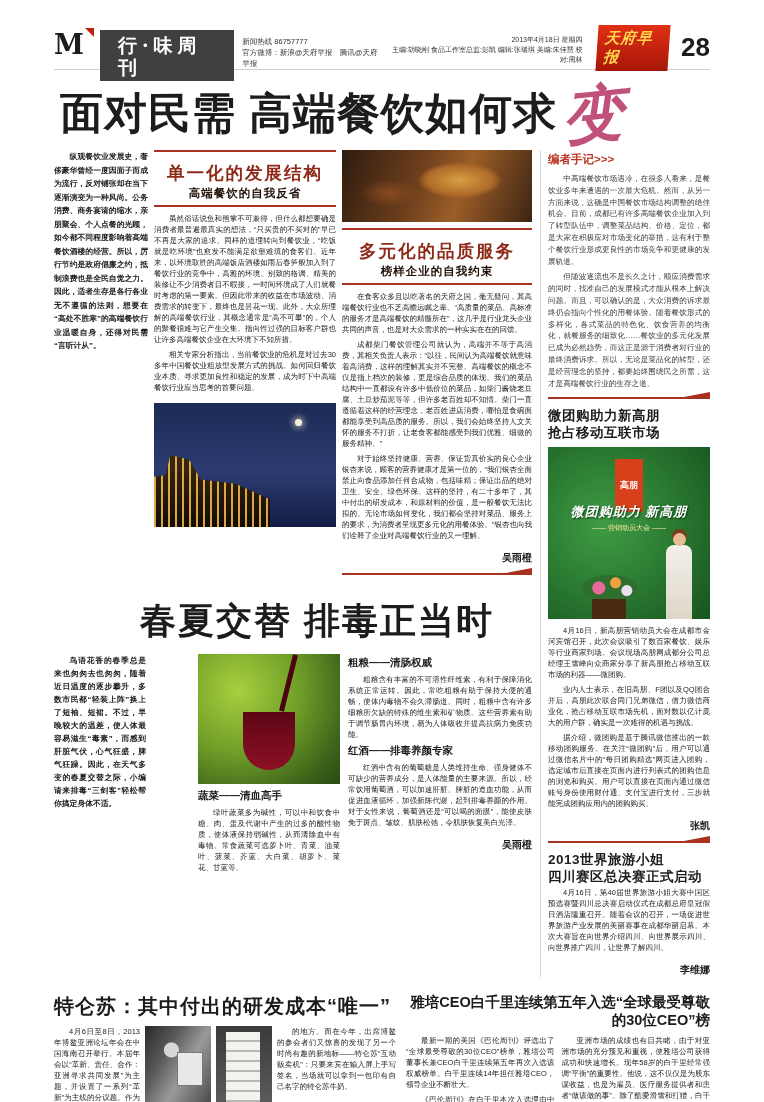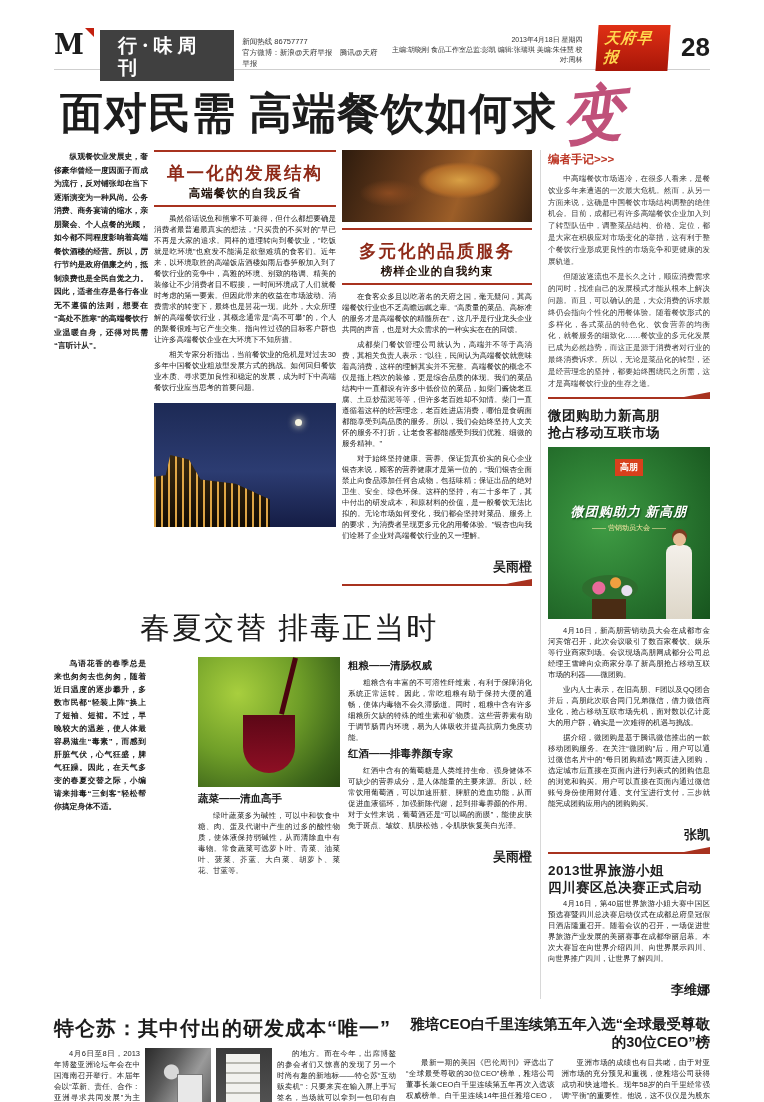--- a/index.html
+++ b/index.html
@@ -37,21 +37,21 @@
   .top-section{display:flex;gap:6px;}
   .col-intro{width:94px;font-size:7.8px;font-weight:bold;line-height:13.5px;}
   .col-art1{width:182px;}
   .col-art2{width:190px;}
 
   .sec-title-block{border-top:2px solid #a8321f;border-bottom:2px solid #a8321f;text-align:center;
     padding:10px 0 4px 0;margin-bottom:6px;}
   .sec-title{font-size:17.5px;letter-spacing:2px;color:#8e2a18;font-weight:bold;line-height:22px;}
   .sec-subtitle{font-size:11.5px;font-weight:900;color:#201008;letter-spacing:1px;margin-top:2px;}
   .bodytext{font-size:7.5px;line-height:11px;color:#222;}
-  .byline{text-align:right;font-weight:bold;font-size:13px;margin-top:17px;}
+  .byline{text-align:right;font-weight:bold;font-size:10px;margin-top:10px;}
 
   .photo{position:relative;overflow:hidden;}
   .photo-food{height:72px;margin-bottom:6px;
     background:
       radial-gradient(ellipse 60px 26px at 62% 42%, #d8a045 0%, #b06a28 55%, transparent 70%),
       radial-gradient(ellipse 40px 18px at 25% 60%, #8a4a20 0%, transparent 75%),
       linear-gradient(110deg,#2e1c0e 0%,#6b3d1c 38%,#9c5e28 62%,#3c2412 100%);}
   .photo-night{height:124px;margin-top:10px;
     background:linear-gradient(#1d2a55 0%,#2c3c72 55%,#151d45 100%);}
   .photo-night .moon{position:absolute;top:16px;right:34px;width:7px;height:7px;border-radius:50%;
@@ -62,21 +62,21 @@
       linear-gradient(#3a2a10,#120c04);
     clip-path:polygon(0 100%,0 30%,10% 28%,14% 0,30% 6%,40% 34%,70% 40%,100% 62%,100% 100%);}
   .photo-wine{height:130px;margin-bottom:5px;
     background:radial-gradient(circle at 28% 28%, #a8cf3e 0%, #6f9e28 45%, #3c641a 80%, #2a4a12 100%);}
   .photo-wine .glass{position:absolute;left:50%;bottom:14px;transform:translateX(-50%);
     width:52px;height:58px;border-radius:0 0 28px 28px;background:linear-gradient(#5c0716,#8e0f24);}
   .photo-wine .stream{position:absolute;left:62%;top:0;width:5px;height:58px;background:#4a040f;transform:rotate(14deg);}
   .photo-gaopeng{height:172px;margin:6px 0 6px 0;color:#fff;
     background:radial-gradient(circle at 35% 45%, #3f9c44 0%, #2c7d33 45%, #17541e 100%);}
   .photo-gaopeng .gp-logo{position:absolute;top:12px;left:50%;transform:translateX(-50%);
-    background:#d8401c;color:#fff;font-weight:900;font-size:9px;padding:2px 5px;}
+    background:#d8401c;color:#fff;font-weight:900;font-size:9px;padding:20px 5px;}
   .photo-gaopeng .slogan{position:absolute;top:56px;left:6px;right:6px;text-align:center;
     font-size:13px;font-weight:900;font-style:italic;letter-spacing:1px;text-shadow:1px 1px 2px #0a3a10;}
   .photo-gaopeng .slogan-sub{position:absolute;top:76px;left:0;right:0;text-align:center;
     font-size:7px;color:#ffe9a8;}
   .photo-gaopeng .person{position:absolute;right:18px;bottom:0;width:26px;height:74px;
     background:linear-gradient(#f4f0ea,#ddd6c8);border-radius:8px 8px 0 0;}
   .photo-gaopeng .person:before{content:"";position:absolute;top:-12px;left:7px;width:13px;height:13px;
     border-radius:50%;background:#e8bd96;box-shadow:0 -3px 0 1px #7a3c20;}
   .photo-gaopeng .flowers{position:absolute;left:34px;bottom:18px;width:56px;height:26px;border-radius:50%;
     background:radial-gradient(circle at 30% 50%,#e86a9a 0 6px,transparent 7px),
@@ -89,21 +89,21 @@
   .red-divider:after{content:"";position:absolute;right:0;top:-7px;width:0;height:0;
     border-bottom:5px solid #a8321f;border-left:26px solid transparent;}
 
   
   .ed-title{color:#bc3524;font-weight:900;font-size:11.5px;margin:2px 0 6px 0;}
   .ed-body p{font-family:"DejaVu Serif",serif;font-size:7.6px;line-height:11.8px;color:#3a3a3a;}
   .rail-art-title{font-size:13.5px;font-weight:900;line-height:17px;letter-spacing:.5px;margin:2px 0;}
 
   
   .detox{margin-top:14px;}
-  .detox-title{font-size:30px;font-weight:400;letter-spacing:2px;margin:0 0 8px 86px;}
+  .detox-title{font-size:36px;font-weight:700;letter-spacing:2px;margin:0 0 8px 86px;}
   .detox-cols{display:flex;gap:8px;}
   .detox-c1{width:92px;font-size:7.8px;font-weight:bold;line-height:13px;}
   .detox-c2{width:186px;padding-left:44px;}
   .detox-c3{flex:1;}
   .tip-head{font-size:10.5px;font-weight:900;margin:2px 0 4px 0;}
 
   
   .bottom-section{display:flex;gap:10px;margin-top:16px;}
   .telunsu{width:342px;}
   .telunsu-title{font-size:20px;font-weight:900;letter-spacing:1px;margin-bottom:6px;white-space:nowrap;}

